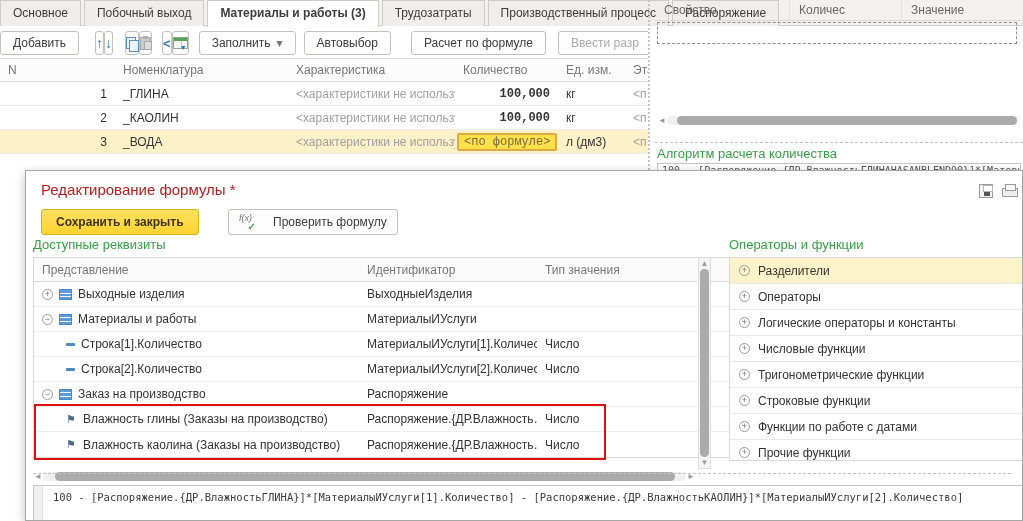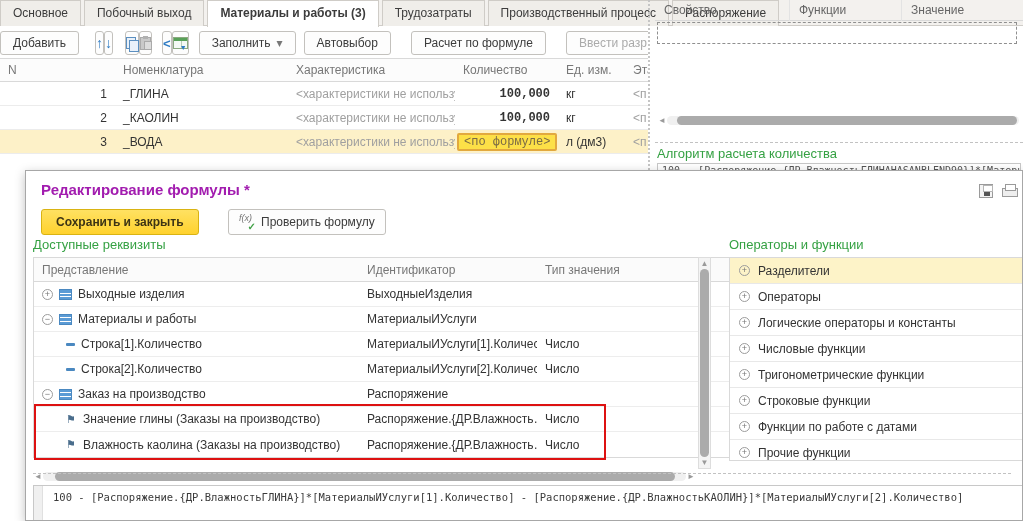--- a/index.html
+++ b/index.html
@@ -74,28 +74,28 @@
   .green-title { color:#35a143; font-size:13px; }
   .algo-box { position:absolute; left:657px; top:163px; width:364px; height:16px;
               border:1px solid #c8c8c8; background:#fff; overflow:hidden;
               font-family:"DejaVu Sans Mono", monospace; font-size:10px; color:#555;
               white-space:nowrap; padding:1px 4px; }
 
   
   .dialog { position:absolute; left:25px; top:170px; width:998px; height:351px;
             background:#fff; border:1px solid #a7a7a7; box-shadow:0 3px 10px rgba(0,0,0,.25);
             overflow:hidden; }
-  .dlg-title { position:absolute; left:15px; top:10px; font-size:15px; font-weight:bold; color:#a21caf; }
+  .dlg-title { position:absolute; left:15px; top:10px; font-size:15px; font-weight:normal; color:#b91c1c; }
   .dlg-icons { position:absolute; right:4px; top:13px; display:flex; gap:9px; }
   .btn-yellow { position:absolute; left:15px; top:38px; height:26px; padding:0 14px;
                 background:linear-gradient(#ffe162,#ffd22e); border:1px solid #d9b313; border-radius:3px;
                 font-weight:bold; color:#3d3414; display:flex; align-items:center; }
   .btn-check { position:absolute; left:202px; top:38px; height:26px; padding:0 10px;
                background:#fdfdfd; border:1px solid #c3c1bd; border-radius:3px;
-               display:flex; align-items:center; gap:6px; color:#3c3c3c; }
+               display:flex; align-items:center; gap:18px; color:#3c3c3c; }
   .ic-fx { position:relative; width:16px; height:14px; font-style:italic; font-size:9px; color:#777; }
   .ic-fx .fxt { position:absolute; left:0; top:-2px; }
   .ic-fx .chk { position:absolute; right:-1px; bottom:-3px; color:#3fa044; font-weight:bold; font-style:normal; font-size:10px; }
 
   .sec-title-left  { position:absolute; left:7px;  top:66px; }
   .sec-title-right { position:absolute; left:703px; top:66px; }
 
   
   .attrs { position:absolute; left:7px; top:86px; width:722px; border:1px solid #d9d9d9; }
   .arow { display:grid; grid-template-columns:325px 178px 1fr; height:25px; align-items:center;
@@ -171,21 +171,21 @@
     </div>
   <div class="ibtn">
       <span class="ic-table"></span>
     </div>
   <div class="btn" style="margin-left:10px; gap:6px">
     <span>Заполнить</span>
     <span style="color:#777">▾</span>
   </div>
   <div class="btn" style="margin-left:8px">Автовыбор</div>
   <div class="btn" style="margin-left:20px">Расчет по формуле</div>
-  <div class="btn disabled-txt" style="margin-left:20px">Ввести разр</div>
+  <div class="btn disabled-txt" style="margin-left:12px">Ввести разр</div>
 </div>
 
 <div class="mtable">
   <div class="mrow mhead">
     <div>N</div>
     <div>Номенклатура</div>
     <div>Характеристика</div>
     <div>Количество</div>
     <div>Ед. изм.</div>
     <div>Эта</div>
@@ -214,21 +214,21 @@
     <div>л (дм3)</div>
     <div class="gray">&lt;п</div>
   </div>
 </div>
 
 <div class="vsplit"></div>
 
 <div class="props">
   <div class="phead">
     <div>Свойство</div>
-    <div>Функции</div>
+    <div>Количес</div>
     <div style="border-right:none">Значение</div>
   </div>
   <div class="pfocus"></div>
   <div class="hscroll" style="left:2px; top:115px; width:362px;">
     <span class="sarr">◄</span>
     <div class="track">
         <div class="thumb" style="left:10px; width:340px;"></div>
       </div>
   </div>
   <div class="dash-split" style="left:0; top:142px; width:368px;"></div>
@@ -306,21 +306,21 @@
         <span class="ic-list"></span>
         <span>Заказ на производство</span>
       </div>
       <div>Распоряжение</div>
       <div></div>
     </div>
 
     <div class="arow">
       <div class="cell1 indent1">
         <span class="ic-attr">⚑</span>
-        <span>Значение глины (Заказы на производство)</span>
+        <span>Влажность глины (Заказы на производство)</span>
       </div>
       <div>Распоряжение.{ДР.Влажность…</div>
       <div>Число</div>
     </div>
 
     <div class="arow">
       <div class="cell1 indent1">
         <span class="ic-attr">⚑</span>
         <span>Влажность каолина (Заказы на производство)</span>
       </div>

